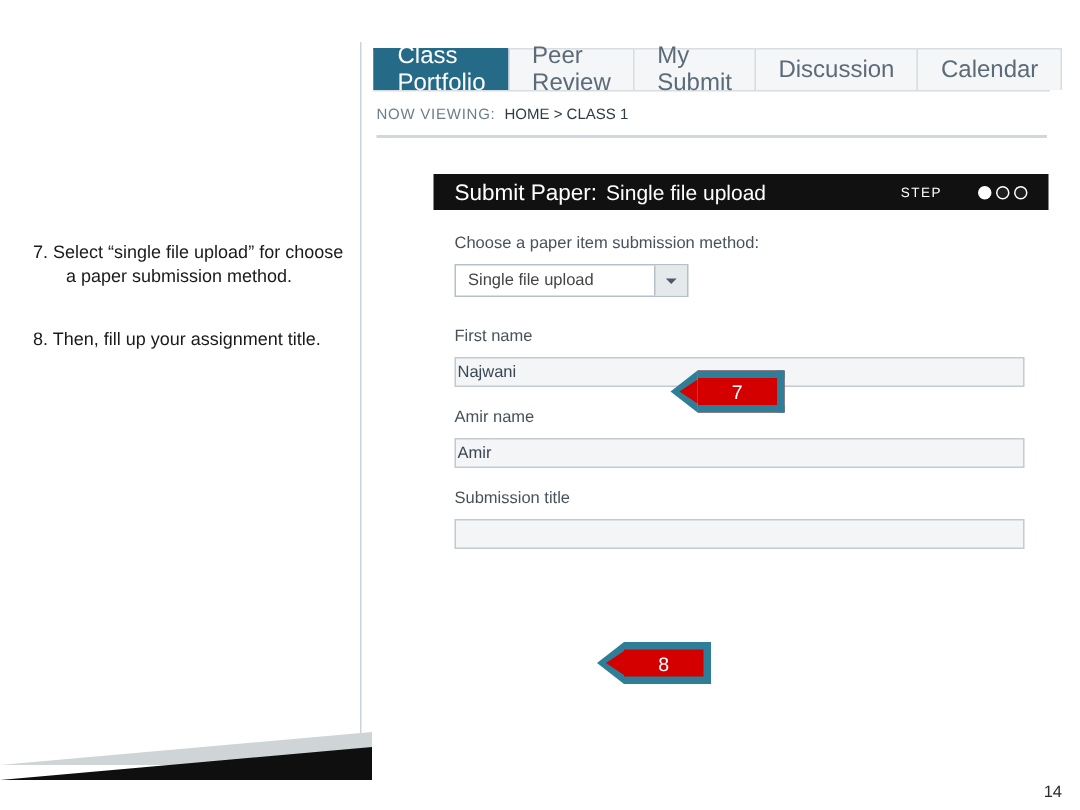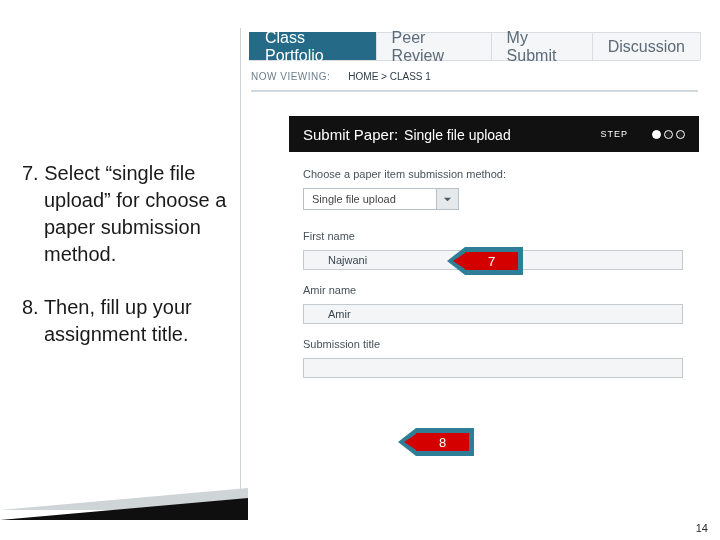--- a/index.html
+++ b/index.html
@@ -13,21 +13,21 @@
     overflow: hidden;
   }
   .instructions {
     position: absolute;
     left: 12px;
     top: 160px;
     width: 225px;
   }
   .instructions p {
     margin: 0 0 26px 0;
-    font-size: 20px;
+    font-size: 12px;
     line-height: 1.35;
     color: #1a1a1a;
     text-indent: -22px;
     padding-left: 32px;
   }
 
   .app-window {
     position: absolute;
     left: 240px;
     top: 28px;
@@ -63,32 +63,32 @@
   }
 
   .viewing-bar {
     margin: 10px 10px 6px 10px;
     padding-bottom: 8px;
     border-bottom: 2px solid #d0d7dd;
     font-size: 10px;
     color: #2d3c47;
     display: flex;
     align-items: flex-start;
-    gap: 18px;
+    gap: 6px;
   }
   .viewing-bar .label { color: #6b7e8c; letter-spacing: .5px; }
 
   .content {
     padding: 18px 0 0 48px;
   }
 
   .title-bar {
     background: #111;
     color: #fff;
-    height: 36px;
+    height: 24px;
     display: flex;
     align-items: center;
     justify-content: space-between;
     padding: 0 14px 0 14px;
     font-size: 14px;
     width: 410px;
   }
   .title-bar .main-title {
     font-weight: 400;
     display: flex;
@@ -146,21 +146,21 @@
   }
   .fake-select .sel-btn svg { width: 9px; height: 9px; }
 
   .field-group { margin-bottom: 14px; }
   .text-input {
     width: 380px;
     height: 20px;
     border: 1px solid #c3cbd1;
     background: #f3f5f7;
     font-size: 11px;
-    padding: 0 24px;
+    padding: 0 1px;
     color: #3a4651;
   }
 
   .note {
     font-size: 10.5px;
     color: #44515b;
     margin-top: 14px;
   }
 
   
@@ -238,20 +238,21 @@
   <p>7. Select “single file upload” for choose a paper submission method.</p>
   <p>8. Then, fill up your assignment title.</p>
 </div>
 
 <div class="app-window">
   <div class="tabbar">
     <div class="tab active">Class Portfolio</div>
     <div class="tab">Peer Review</div>
     <div class="tab">My Submit</div>
     <div class="tab">Discussion</div>
+    <div class="tab">Calendar</div>
   </div>
 
   <div class="viewing-bar">
     <span class="label">NOW VIEWING:</span>
     <span>HOME &gt; CLASS 1</span>
   </div>
 
   <div class="content">
     <div class="title-bar">
       <div class="main-title">

